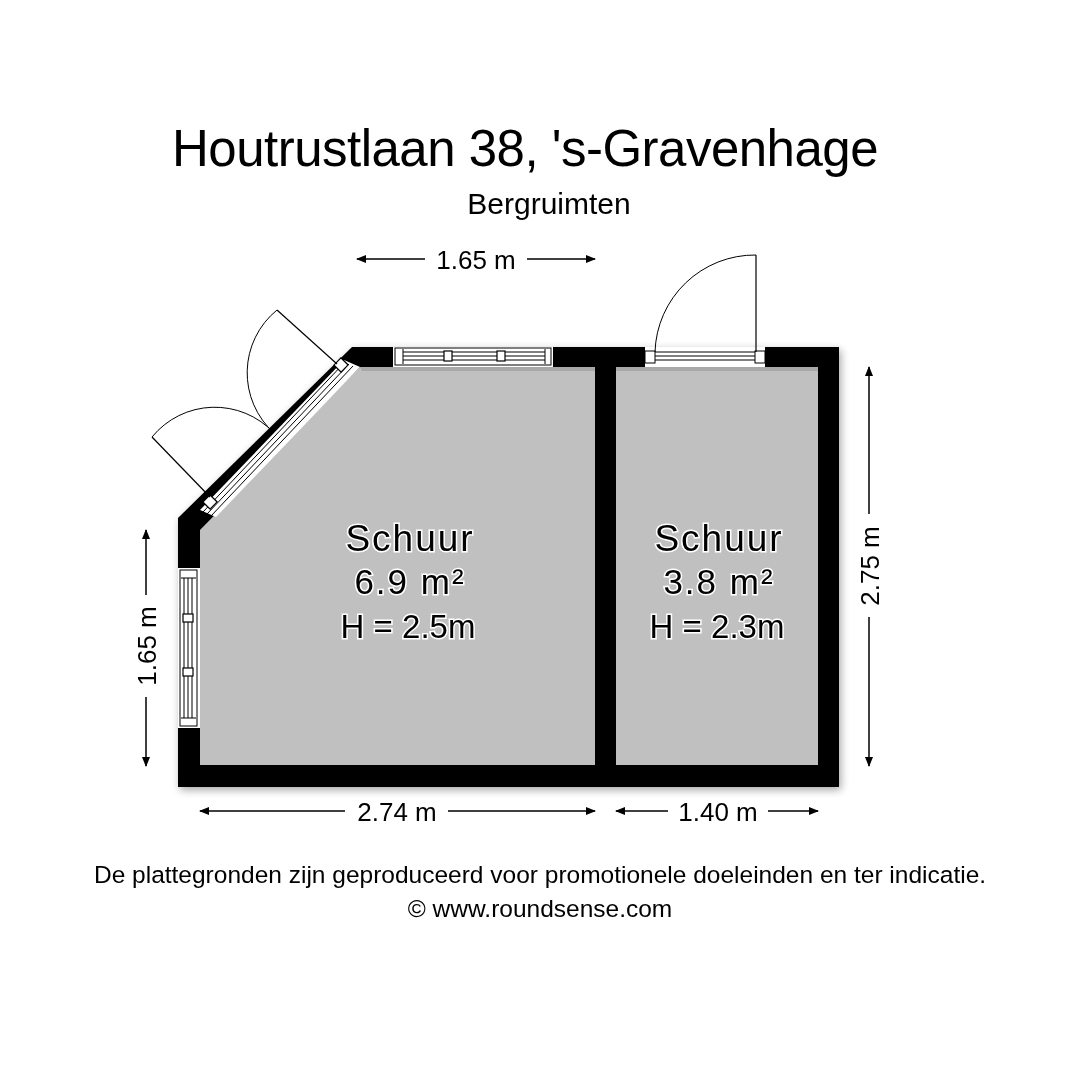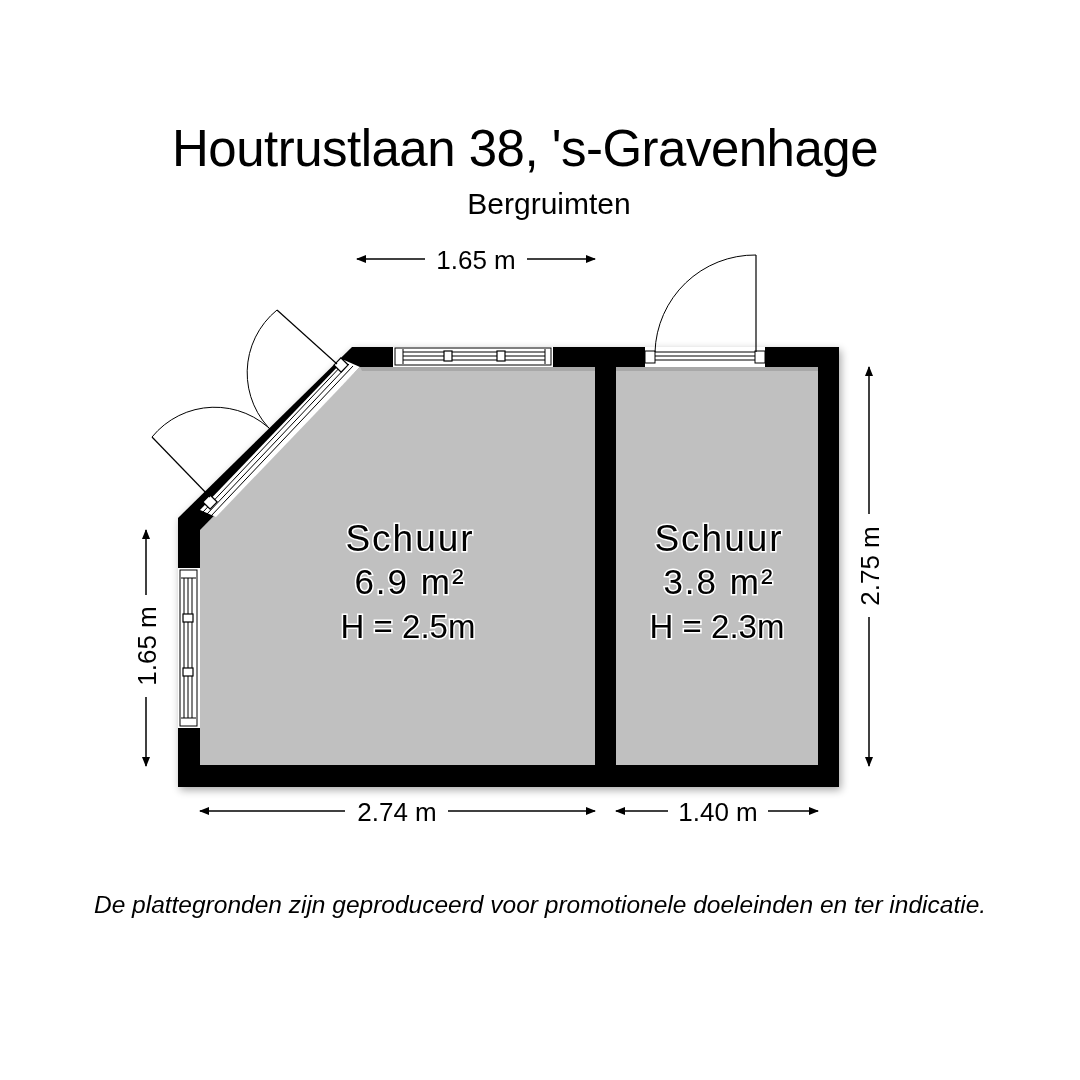--- a/index.html
+++ b/index.html
@@ -1,20 +1,20 @@
 <!DOCTYPE html>
 <html><head>
 <meta charset="utf-8">
 <style>
   html, body { margin: 0; padding: 0; background: #ffffff; }
   body { width: 1080px; height: 1080px; position: relative; overflow: hidden; font-family: "Liberation Sans", sans-serif; }
   .title { position: absolute; top: 118px; left: 0; width: 1050px; text-align: center; font-size: 52px; color: #000; letter-spacing: -0.5px; transform: scaleX(0.98); }
   .subtitle { position: absolute; top: 187px; left: 0; width: 1098px; text-align: center; font-size: 30px; color: #000; }
   svg.plan { position: absolute; left: 0; top: 0; }
-  .disclaimer { position: absolute; top: 888px; left: 0; width: 1080px; text-align: center; font-size: 24.5px; font-style: italic; color: #000; line-height: 34px; }
+  .disclaimer { position: absolute; top: 858px; left: 0; width: 1080px; text-align: center; font-size: 24.5px; color: #000; line-height: 34px; }
 </style>
 </head>
 <body>
 
 <div class="title">Houtrustlaan 38, 's-Gravenhage</div>
 <div class="subtitle">Bergruimten</div>
 
 <svg class="plan" width="1080" height="1080" viewBox="0 0 1080 1080" xmlns="http://www.w3.org/2000/svg">
   <defs>
     <marker id="arr" viewBox="0 0 10 10" refX="9" refY="5" markerWidth="10" markerHeight="10" orient="auto-start-reverse" markerUnits="userSpaceOnUse">
@@ -125,13 +125,14 @@
   </g>
   <g font-family="Liberation Sans, sans-serif" font-size="26" fill="#000">
     <line x1="616" y1="811" x2="668" y2="811" stroke="#000" stroke-width="1.5" marker-start="url(#arr)"></line>
     <line x1="768" y1="811" x2="818" y2="811" stroke="#000" stroke-width="1.5" marker-end="url(#arr)"></line>
     <text x="718" y="821" text-anchor="middle">1.40 m</text>
   </g>
 </svg>
 
 <div class="disclaimer">
   <div>De plattegronden zijn geproduceerd voor promotionele doeleinden en ter indicatie.</div>
+  <div>© www.roundsense.com</div>
 </div>
 
 </body></html>

